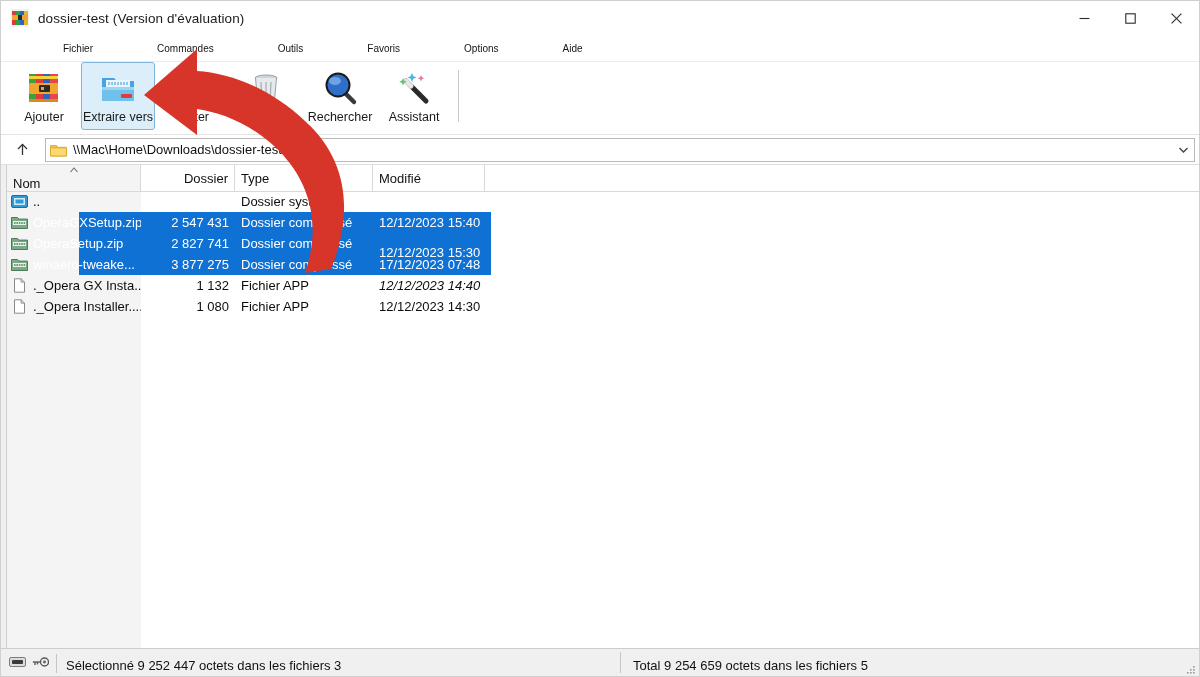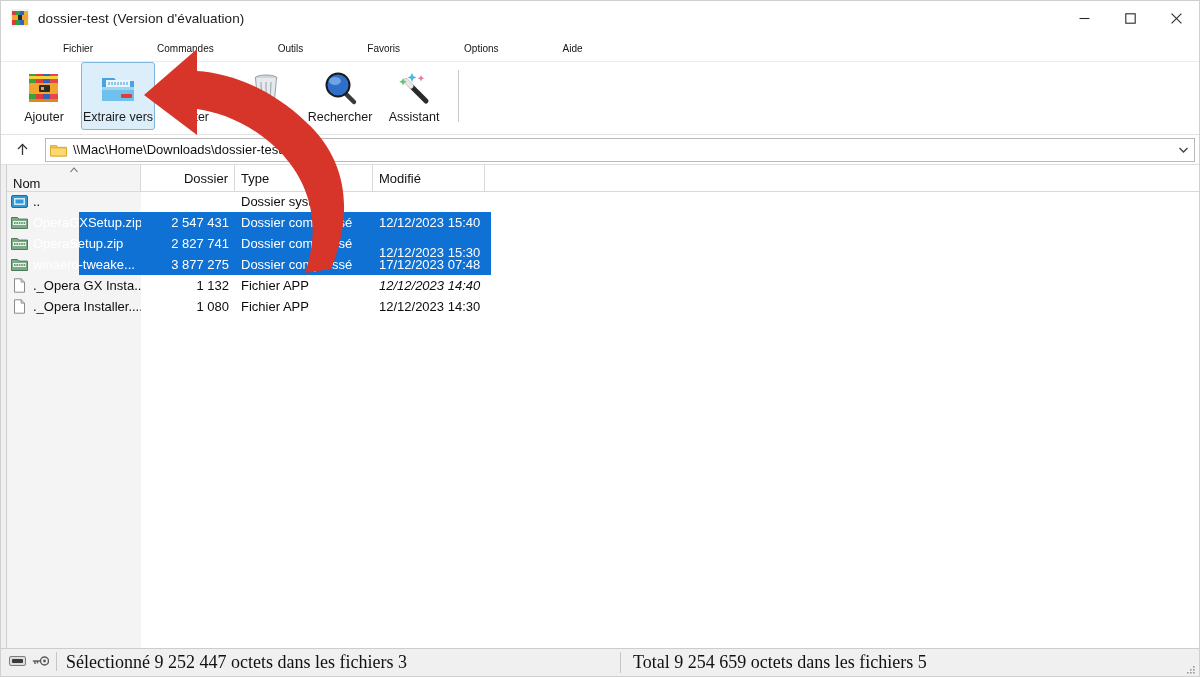--- a/index.html
+++ b/index.html
@@ -291,25 +291,24 @@
     display: flex;
     align-items: center;
     background: #f0f0f0;
     border-top: 1px solid #cdcdcd;
     flex: none;
     position: relative;
   }
   .status-pane {
     height: 21px;
     display: flex;
-    align-items: flex-start;
-    font-size: 18px;
+    align-items: flex-end;
+    font-size: 13px;
     color: #111;
     box-sizing: border-box;
-    font-family: Liberation Serif, serif;
   }
   .status-left {
     flex: 0 0 620px;
     border-right: 1px solid #c6c6c6;
     padding-left: 8px;
   }
   .status-right {
     flex: 1;
     padding-left: 12px;
   }

